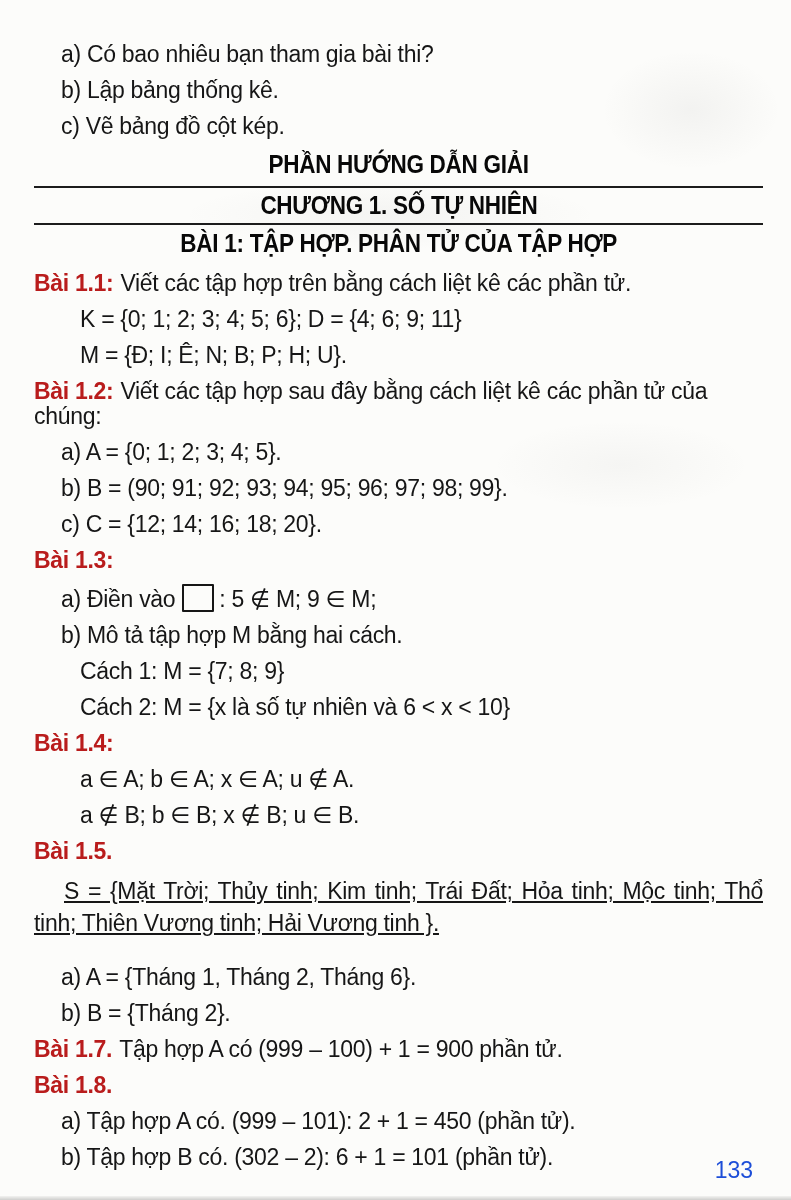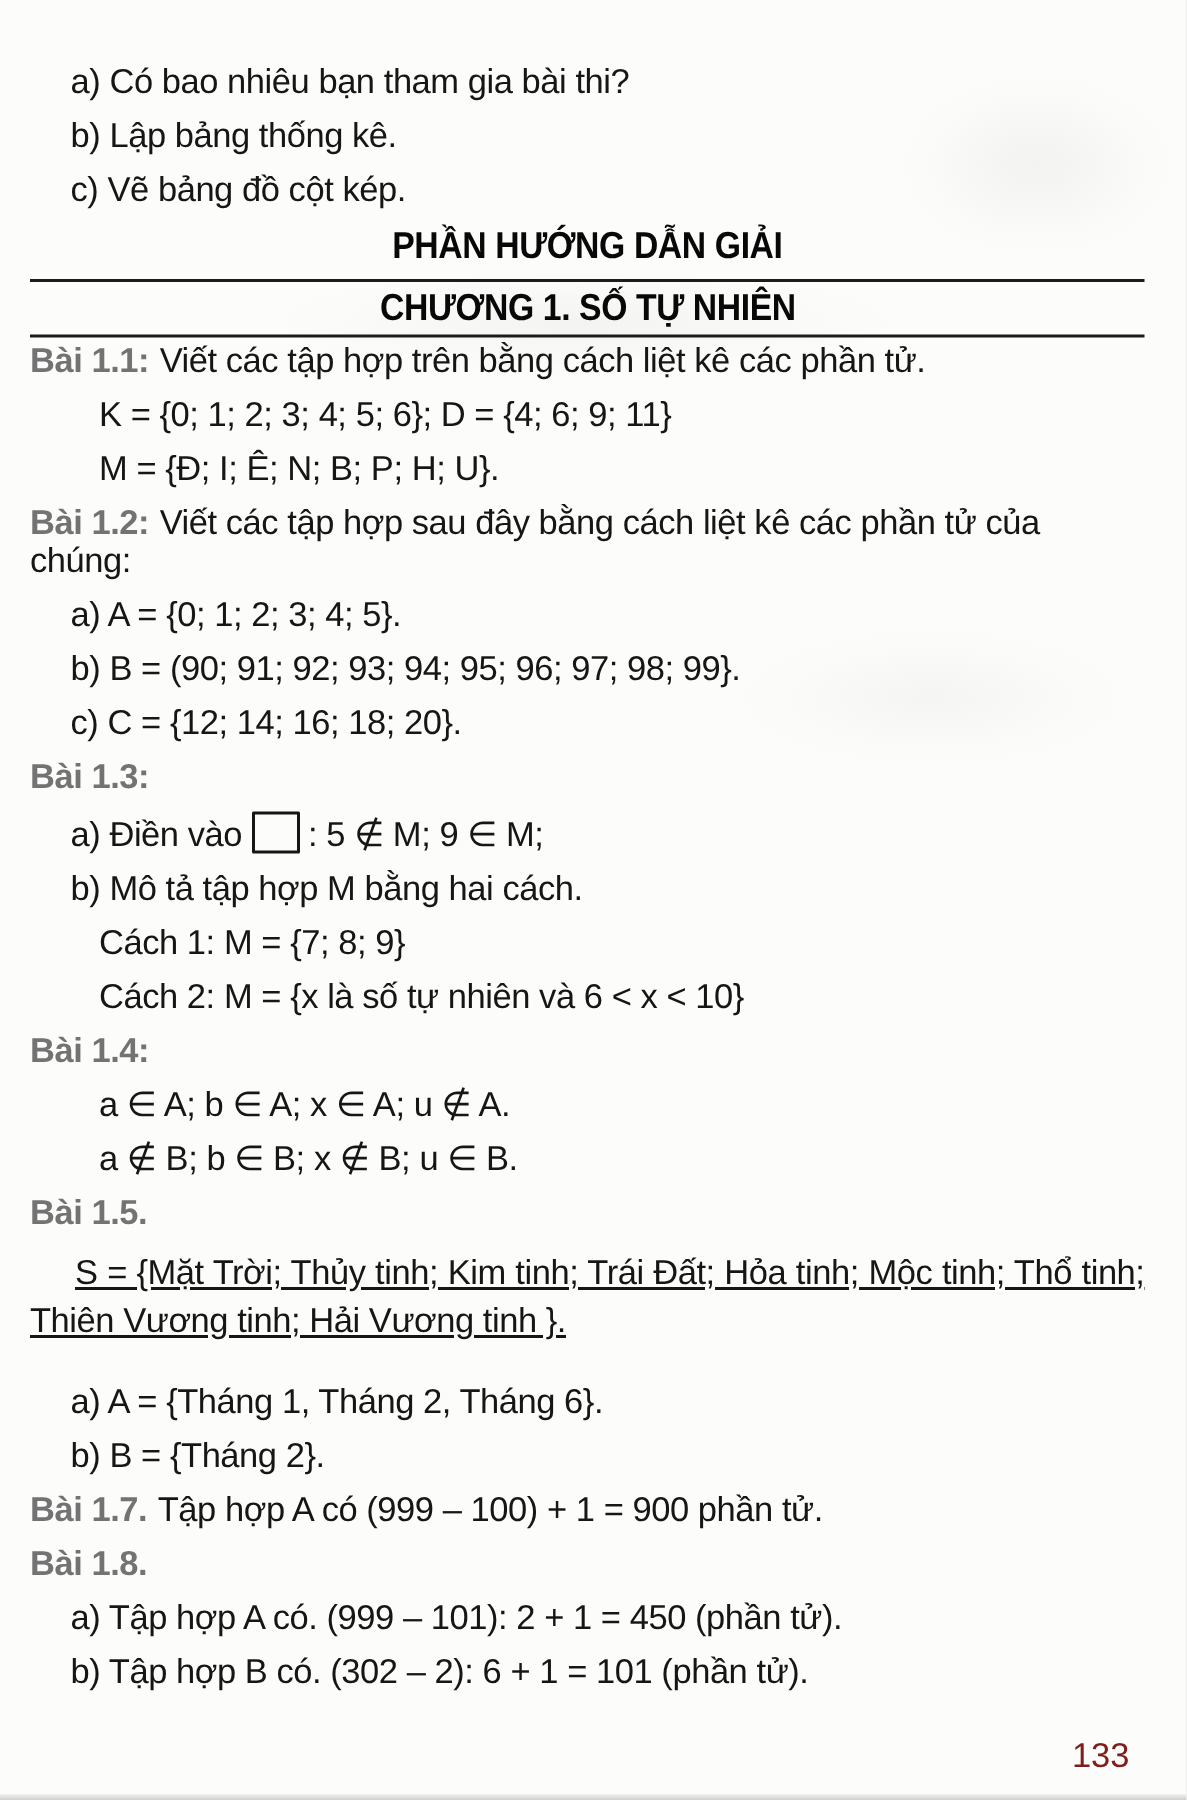--- a/index.html
+++ b/index.html
@@ -17,66 +17,67 @@
   .blob{position:absolute;pointer-events:none;}
   .blob1{top:50px;right:10px;width:180px;height:120px;
     background:radial-gradient(ellipse at center,rgba(90,90,90,.06),rgba(0,0,0,0) 70%);}
   .blob2{top:180px;left:180px;width:420px;height:70px;
     background:radial-gradient(ellipse at center,rgba(90,90,90,.05),rgba(0,0,0,0) 70%);}
   .blob3{top:420px;right:40px;width:260px;height:90px;
     background:radial-gradient(ellipse at center,rgba(90,90,90,.045),rgba(0,0,0,0) 70%);}
   .bottom-edge{position:absolute;left:0;right:0;bottom:0;height:4px;
     background:linear-gradient(to bottom,rgba(0,0,0,.04),rgba(0,0,0,.18));}
 
-  .content{position:absolute;left:20px;right:28px;top:42px;}
+  .content{position:absolute;left:34px;right:28px;top:42px;}
 
   p{margin:0 0 11px;font-size:23px;line-height:25px;}
   .ind1{margin-left:27px;}          
   .ind2{margin-left:46px;}          
 
-  b,.blabel{font-weight:bold;color:#737373;}
+  b,.blabel{font-weight:bold;color:#b91c1c;}
   .blabel{margin-right:7px;}
 
   h1,h2,h3{margin:0;text-align:center;font-size:25px;line-height:29px;color:#080808;}
   .squeeze{display:inline-block;transform:scaleX(.9);transform-origin:50% 50%;white-space:nowrap;}
   h1{margin:3px 0 7px;}
   h2{margin:3px 0 3px;}
   h3{margin:4px 0 13px;}
   .rule{border:0;border-top:2.5px solid #1c1c1c;margin:0 0 3px;}
 
   .boxsym{
     display:inline-block;width:28px;height:24px;
     border:2.5px solid #161616;border-radius:1px;
     vertical-align:-5px;margin:0 5px 0 7px;background:transparent;
   }
   .hang{ text-indent:30px; text-align:justify; line-height:32px; margin-bottom:26px;text-decoration:underline;}
 
   .pagenum{
     position:absolute;right:38px;bottom:16px;
-    font-size:23px;color:#7f1d1d;letter-spacing:0;
+    font-size:23px;color:#1d4ed8;letter-spacing:0;
   }
 </style>
 </head>
 <body>
 
 <div class="page">
   <div class="blob blob1"></div>
   <div class="blob blob2"></div>
   <div class="blob blob3"></div>
 
   <div class="content">
 
     <p class="ind1">a) Có bao nhiêu bạn tham gia bài thi?</p>
     <p class="ind1">b) Lập bảng thống kê.</p>
     <p class="ind1">c) Vẽ bảng đồ cột kép.</p>
 
     <h1><span class="squeeze">PHẦN HƯỚNG DẪN GIẢI</span></h1>
     <div class="rule"></div>
     <h2><span class="squeeze">CHƯƠNG 1. SỐ TỰ NHIÊN</span></h2>
     <div class="rule"></div>
+    <h3><span class="squeeze">BÀI 1: TẬP HỢP. PHÂN TỬ CỦA TẬP HỢP</span></h3>
 
     <p><b class="blabel">Bài 1.1:</b><span>Viết các tập hợp trên bằng cách liệt kê các phần tử.</span></p>
     <p class="ind2">K = {0; 1; 2; 3; 4; 5; 6}; D = {4; 6; 9; 11}</p>
     <p class="ind2">M = {Đ; I; Ê; N; B; P; H; U}.</p>
 
     <p><b class="blabel">Bài 1.2:</b><span>Viết các tập hợp sau đây bằng cách liệt kê các phần tử của chúng:</span></p>
     <p class="ind1">a) A = {0; 1; 2; 3; 4; 5}.</p>
     <p class="ind1">b) B = (90; 91; 92; 93; 94; 95; 96; 97; 98; 99}.</p>
     <p class="ind1">c) C = {12; 14; 16; 18; 20}.</p>
 

